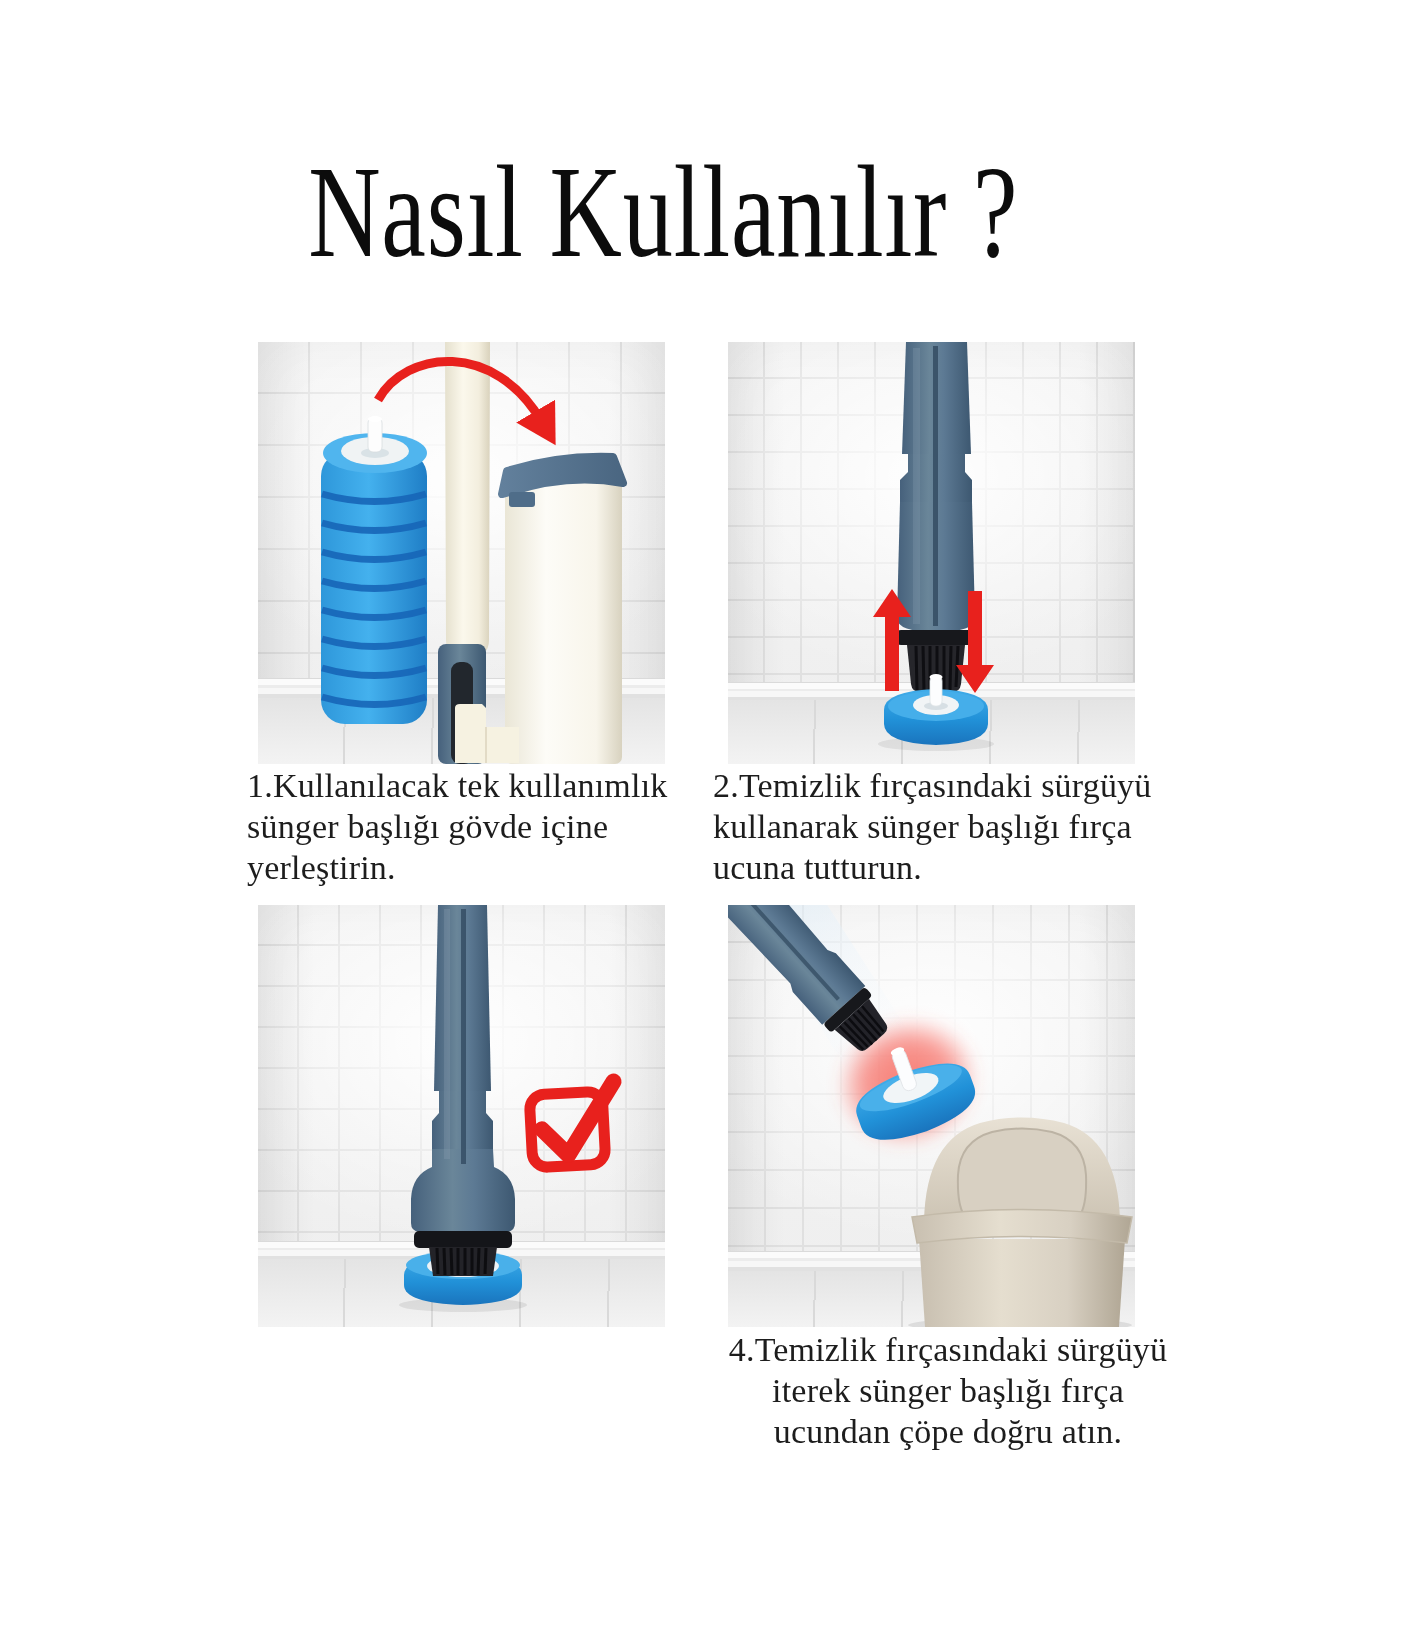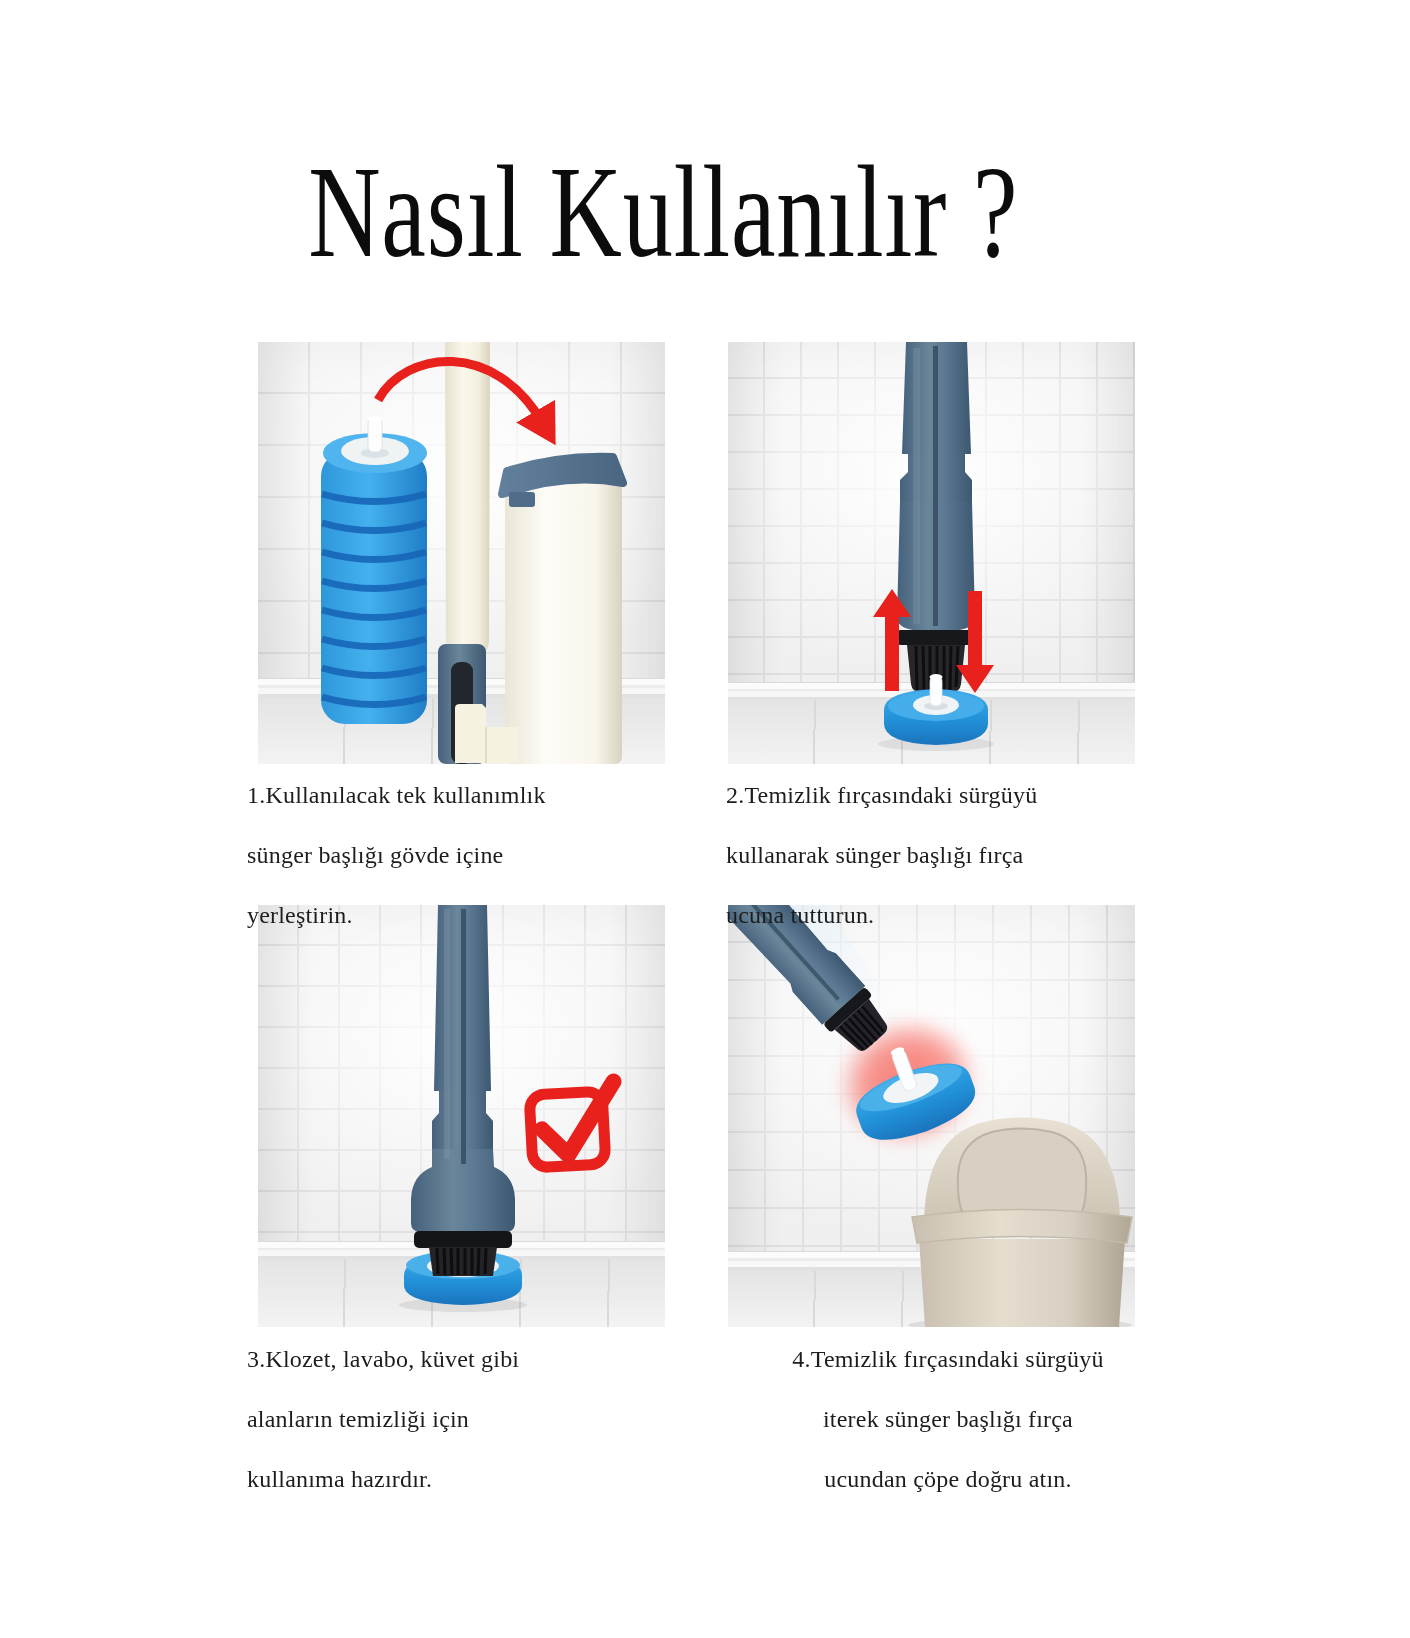--- a/index.html
+++ b/index.html
@@ -28,24 +28,24 @@
   .baseboard{position:absolute;left:0;right:0;
      background:linear-gradient(180deg,#fbfbfb 0 28%,#ececec 28% 42%,#f7f7f7 42% 68%,#e1e1e1 68% 100%);
      border-top:1px solid #dadada;box-shadow:0 2px 3px rgba(0,0,0,0.07);}
   .floor{position:absolute;left:0;right:0;bottom:0;
      background-color:#ebebeb;
      background-image:
        repeating-linear-gradient(91deg, rgba(0,0,0,0) 0 86px, #d9d9d9 86px 88px),
        linear-gradient(180deg,#e4e4e4,#f3f3f3);}
   .scene{position:absolute;left:0;top:0;width:407px;height:422px;}
 
-  .caption{position:absolute;width:470px;font-size:24px;line-height:60px;
+  .caption{position:absolute;width:470px;font-size:34px;line-height:41px;
            color:#1d1d1d;white-space:pre;letter-spacing:0.2px;}
   #cap1{left:247px;top:765px;}
-  #cap2{left:713px;top:765px;margin-left:13px;}
+  #cap2{left:713px;top:765px;}
   #cap3{left:247px;top:1329px;}
   #cap4{left:713px;top:1329px;text-align:center;}
 </style>
 </head>
 <body>
 
 <div id="page">
 
   <div class="title"><span class="stretch">Nasıl Kullanılır ?</span></div>
 
@@ -321,20 +321,17 @@
       </g>
     </svg>
   </div>
 
   <div class="caption" id="cap1">1.Kullanılacak tek kullanımlık
 sünger başlığı gövde içine
 yerleştirin.</div>
   <div class="caption" id="cap2">2.Temizlik fırçasındaki sürgüyü
 kullanarak sünger başlığı fırça
 ucuna tutturun.</div>
-  <div class="caption" id="cap3">3.Klozet, lavabo, küvet gibi
-alanların temizliği için
-kullanıma hazırdır.</div>
   <div class="caption" id="cap4">4.Temizlik fırçasındaki sürgüyü
 iterek sünger başlığı fırça
 ucundan çöpe doğru atın.</div>
 
 </div>
 
 </body></html>

